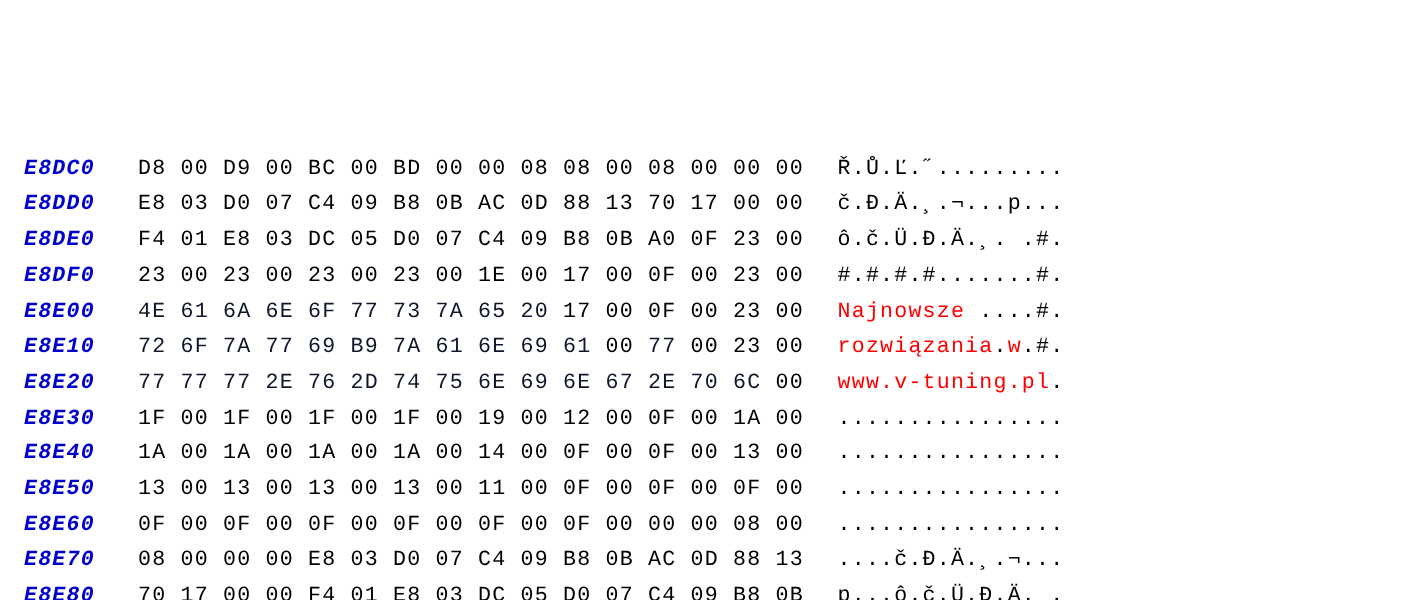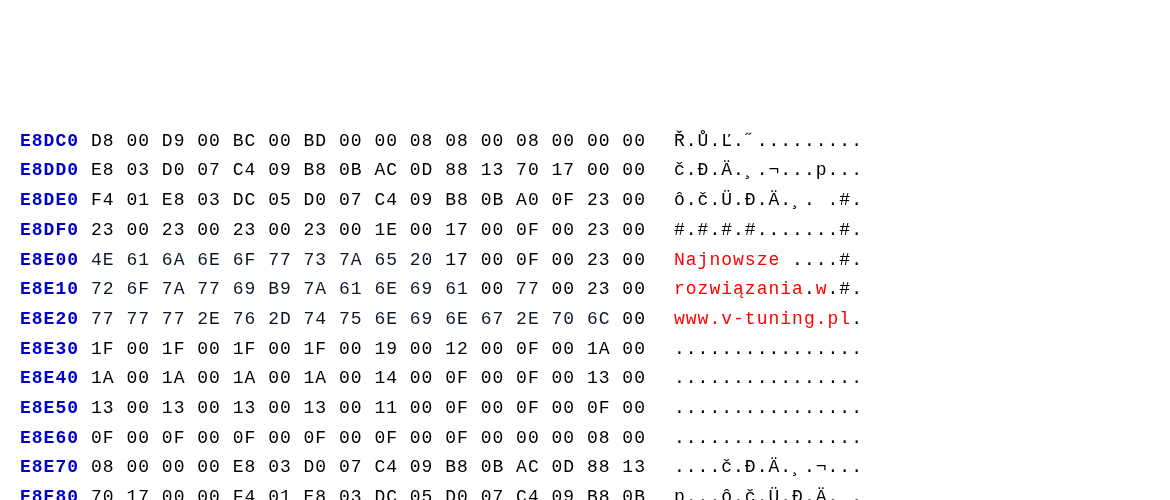--- a/index.html
+++ b/index.html
@@ -15,21 +15,22 @@
       white-space: pre;
       letter-spacing: 1px;
       line-height: 1.65;
     }
     .hex-row {
       display: flex;
     }
     .offset {
       color: #0000cc;
       font-weight: bold;
-      margin-right: 12px;
+      margin-right: 36px;
+      font-style: italic;
     }
     .hex-bytes {
       margin-right: 28px;
     }
     .ascii {
       color: #000000;
     }
     .byte {
       color: #000000;
     }

